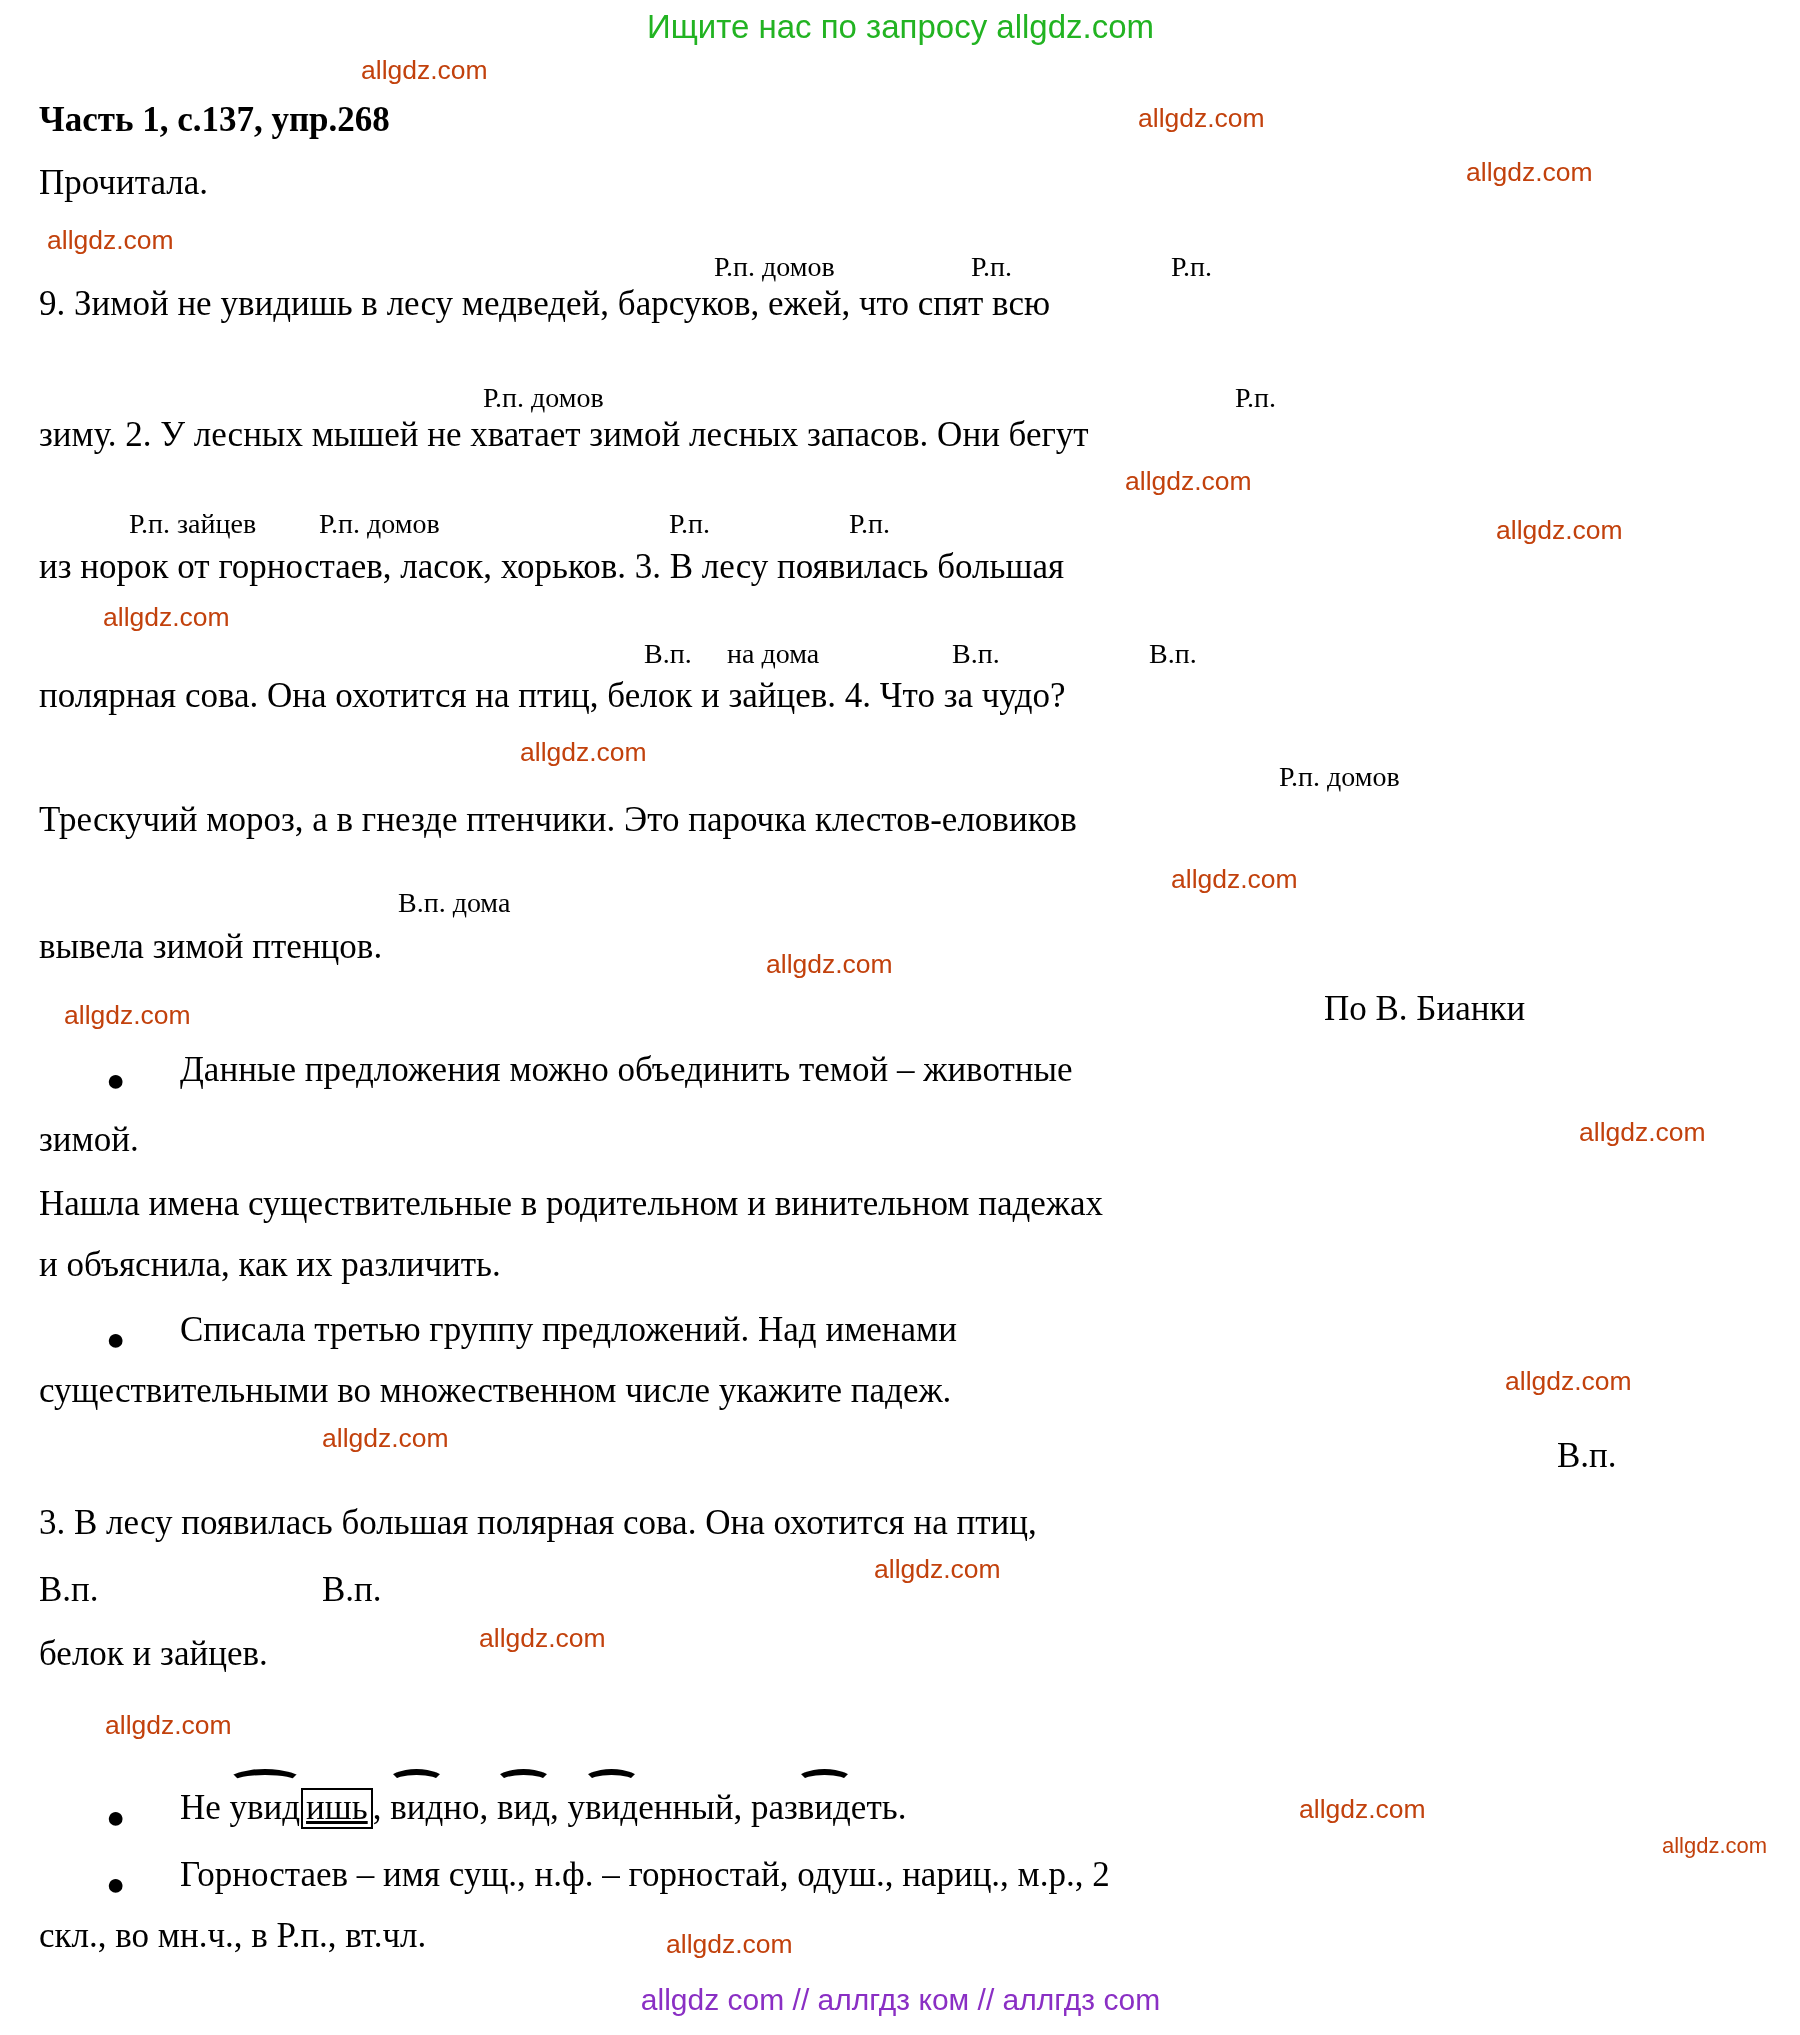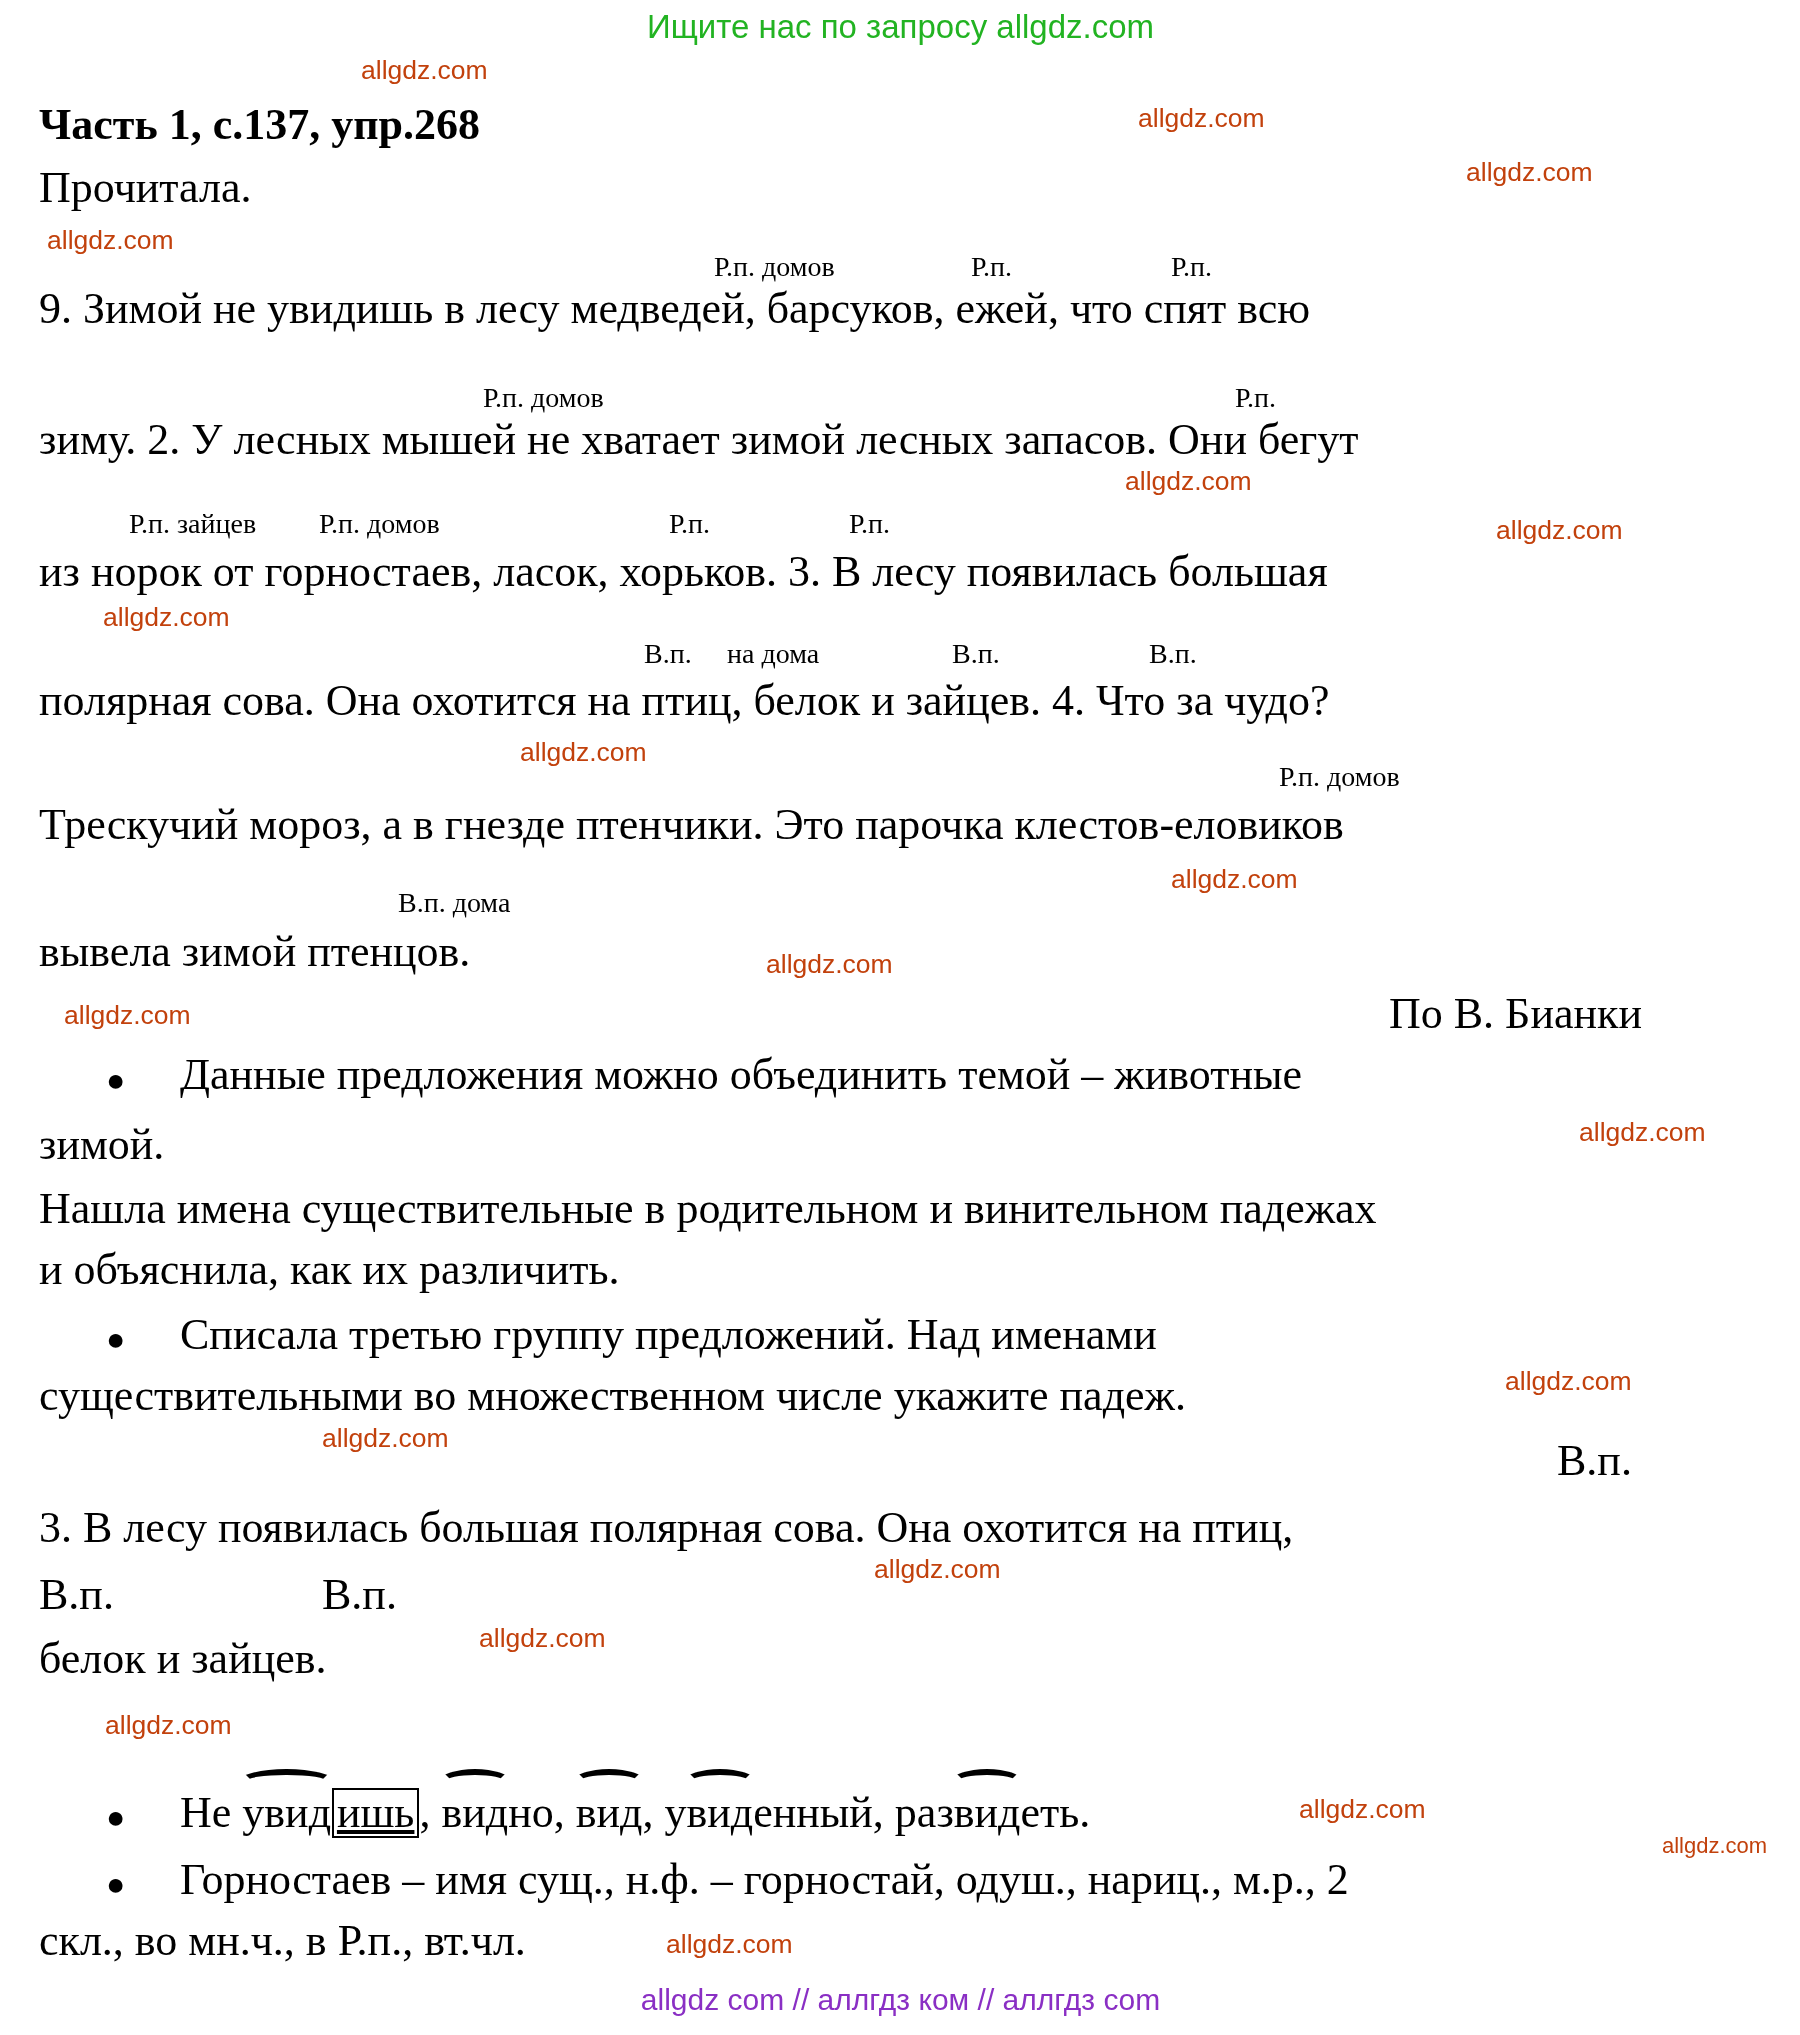--- a/index.html
+++ b/index.html
@@ -1,19 +1,19 @@
 <!DOCTYPE html>
 <html style="font-size:15px"><head>
 <meta charset="utf-8">
 <style>
   html,body{margin:0;padding:0;background:#ffffff;}
   .page{position:relative;width:1801px;height:2036px;background:#ffffff;overflow:hidden;
         font-family:"Liberation Serif", serif;color:#000000;}
   .abs{position:absolute;white-space:nowrap;}
-  .main{font-size:44px;line-height:1.15;}
+  .main{font-size:35px;line-height:1.15;}
   .bold{font-weight:bold;}
   .ann{font-size:28px;margin-top:32px;}
   .wm{font-family:Liberation Sans, sans-serif;font-size:26.5px;color:#c2410c;}
   .wm-small{font-size:22px;}
   .promo{font-family:"Liberation Sans", sans-serif;font-size:33px;color:#22b322;width:100%;text-align:center;}
   .footer{font-family:"Liberation Sans", sans-serif;font-size:30px;color:#8a2fc4;width:100%;text-align:center;}
   .bullet{font-size:32px;}
   .root{position:relative;display:inline-block;}
   .root::before{content:"";position:absolute;left:-1.9px;right:-1.9px;top:-19px;height:24.6px;
         border:6.6px solid transparent;border-top-color:#000;border-radius:50%;box-sizing:border-box;}
@@ -76,21 +76,21 @@
   <div class="abs main" style="left:39px;top:676px;">полярная сова. Она охотится на птиц, белок и зайцев. 4. Что за чудо?</div>
 
   <span class="abs ann" style="left:1279px;top:729px;">Р.п. домов</span>
 
   <div class="abs main" style="left:39px;top:800px;">Трескучий мороз, а в гнезде птенчики. Это парочка клестов-еловиков</div>
 
   <span class="abs ann" style="left:398px;top:855px;">В.п. дома</span>
 
   <div class="abs main" style="left:39px;top:927px;">вывела зимой птенцов.</div>
 
-  <div class="abs main" style="left:1389px;top:989px;">По В. Бианки</div>
+  <div class="abs main" style="left:1324px;top:989px;">По В. Бианки</div>
 
   <span class="abs bullet" style="left:106px;top:1062px;">●</span>
   <div class="abs main" style="left:180px;top:1050px;">Данные предложения можно объединить темой – животные</div>
   <div class="abs main" style="left:39px;top:1120px;">зимой.</div>
 
   <div class="abs main" style="left:39px;top:1184px;">Нашла имена существительные в родительном и винительном падежах</div>
   <div class="abs main" style="left:39px;top:1245px;">и объяснила, как их различить.</div>
 
   <span class="abs bullet" style="left:106px;top:1321px;">●</span>
   <div class="abs main" style="left:180px;top:1310px;">Списала третью группу предложений. Над именами</div>

